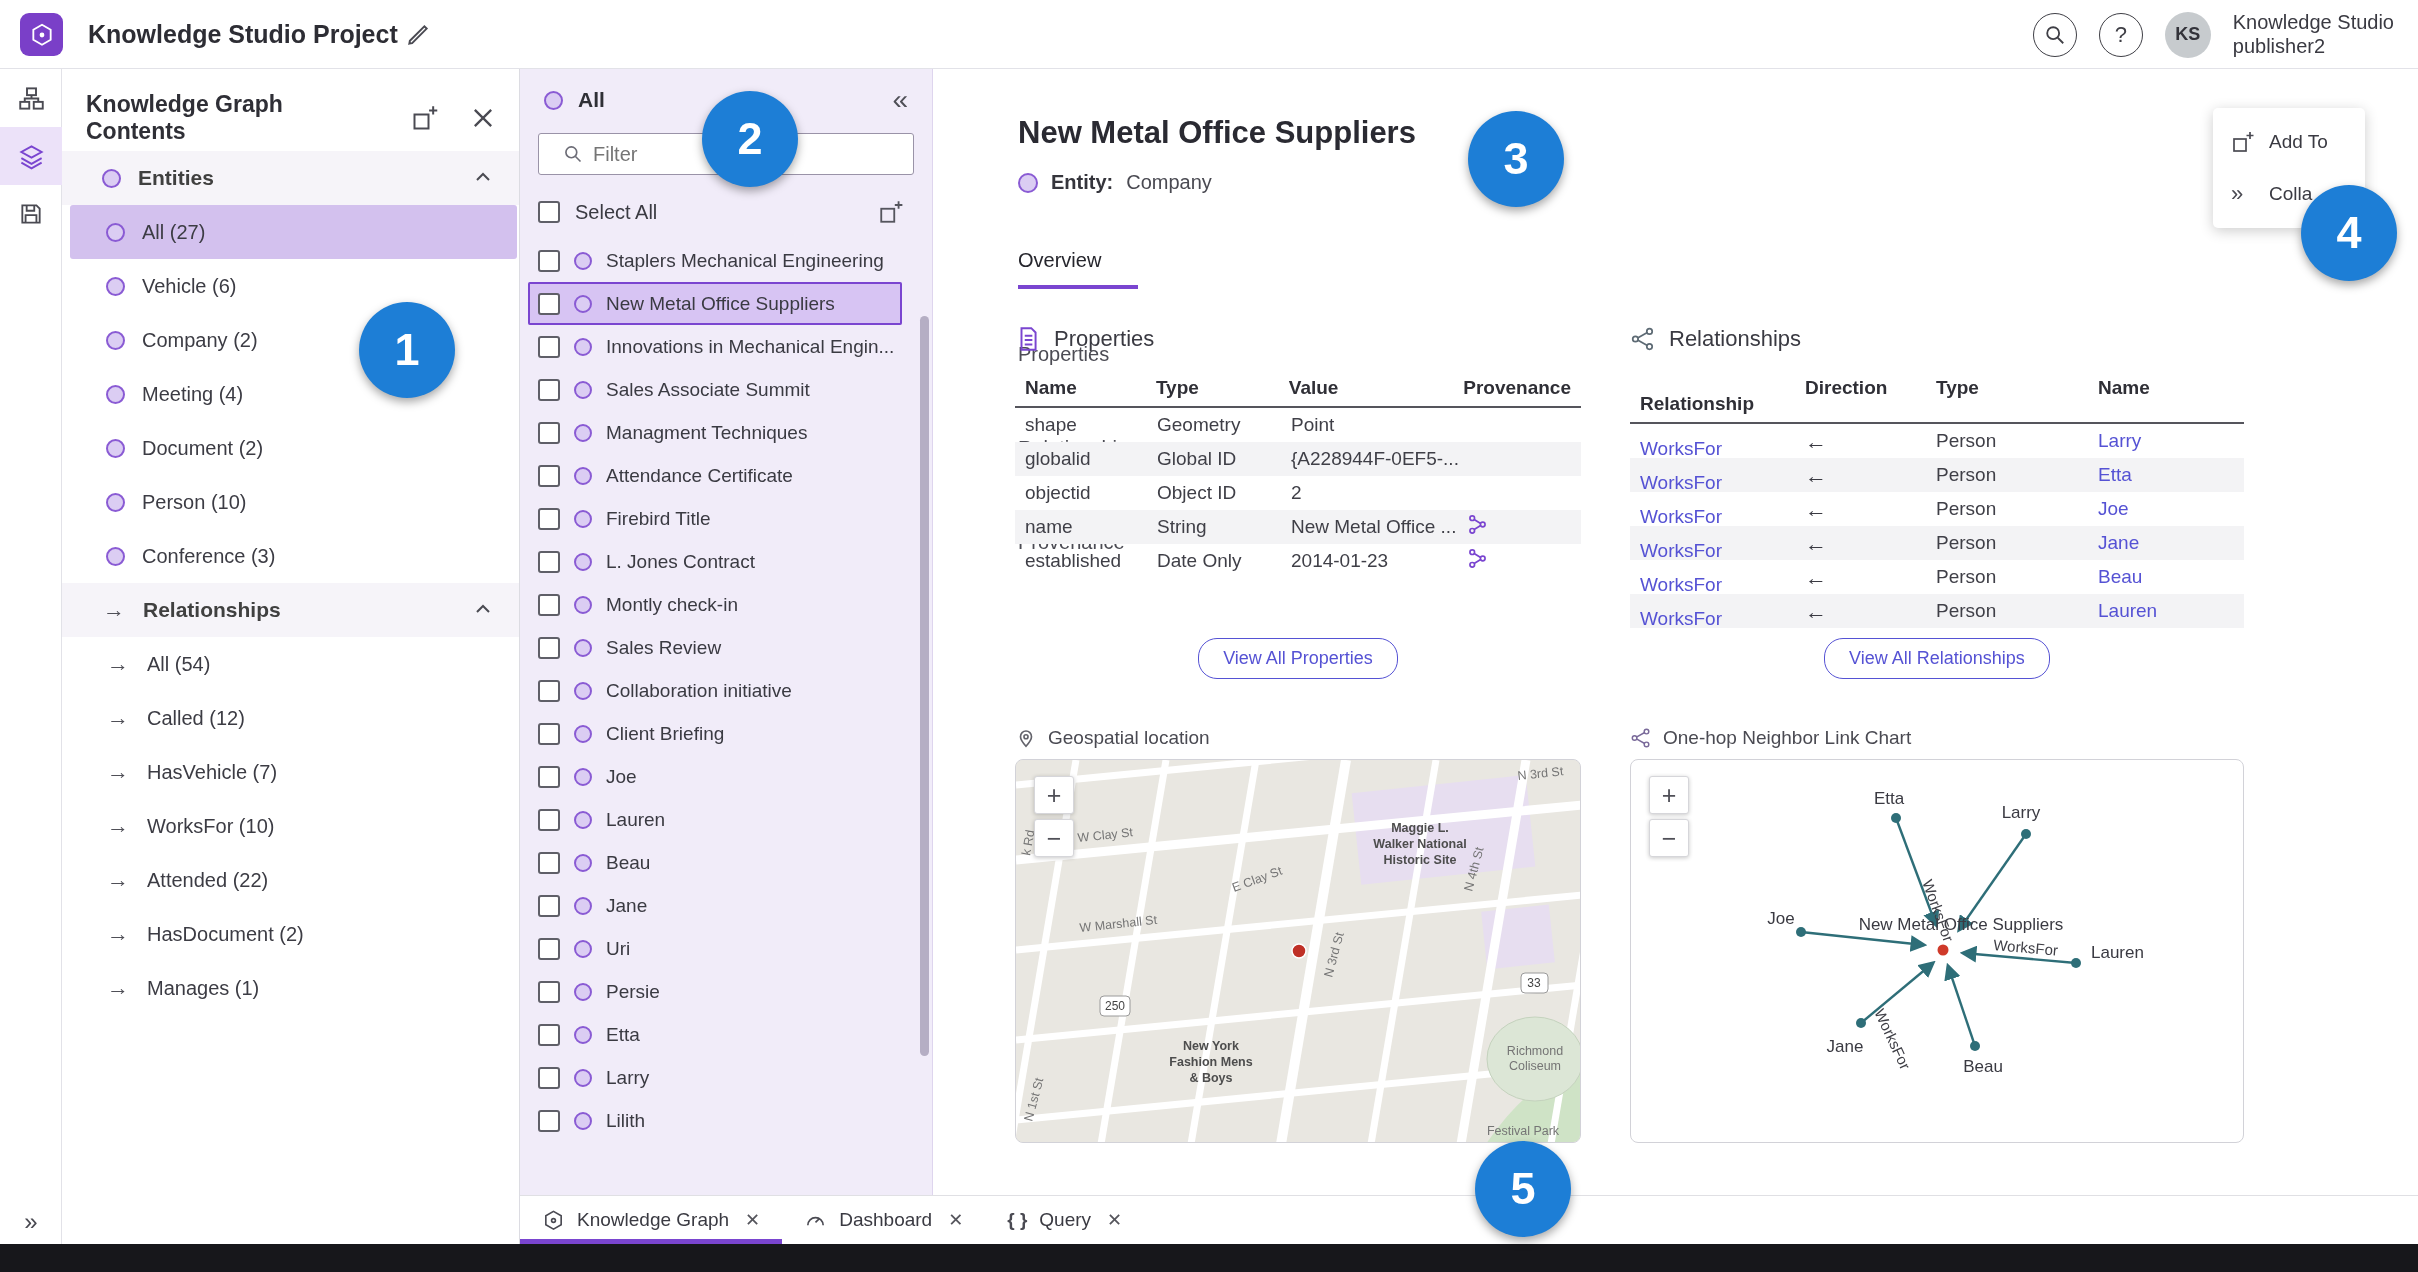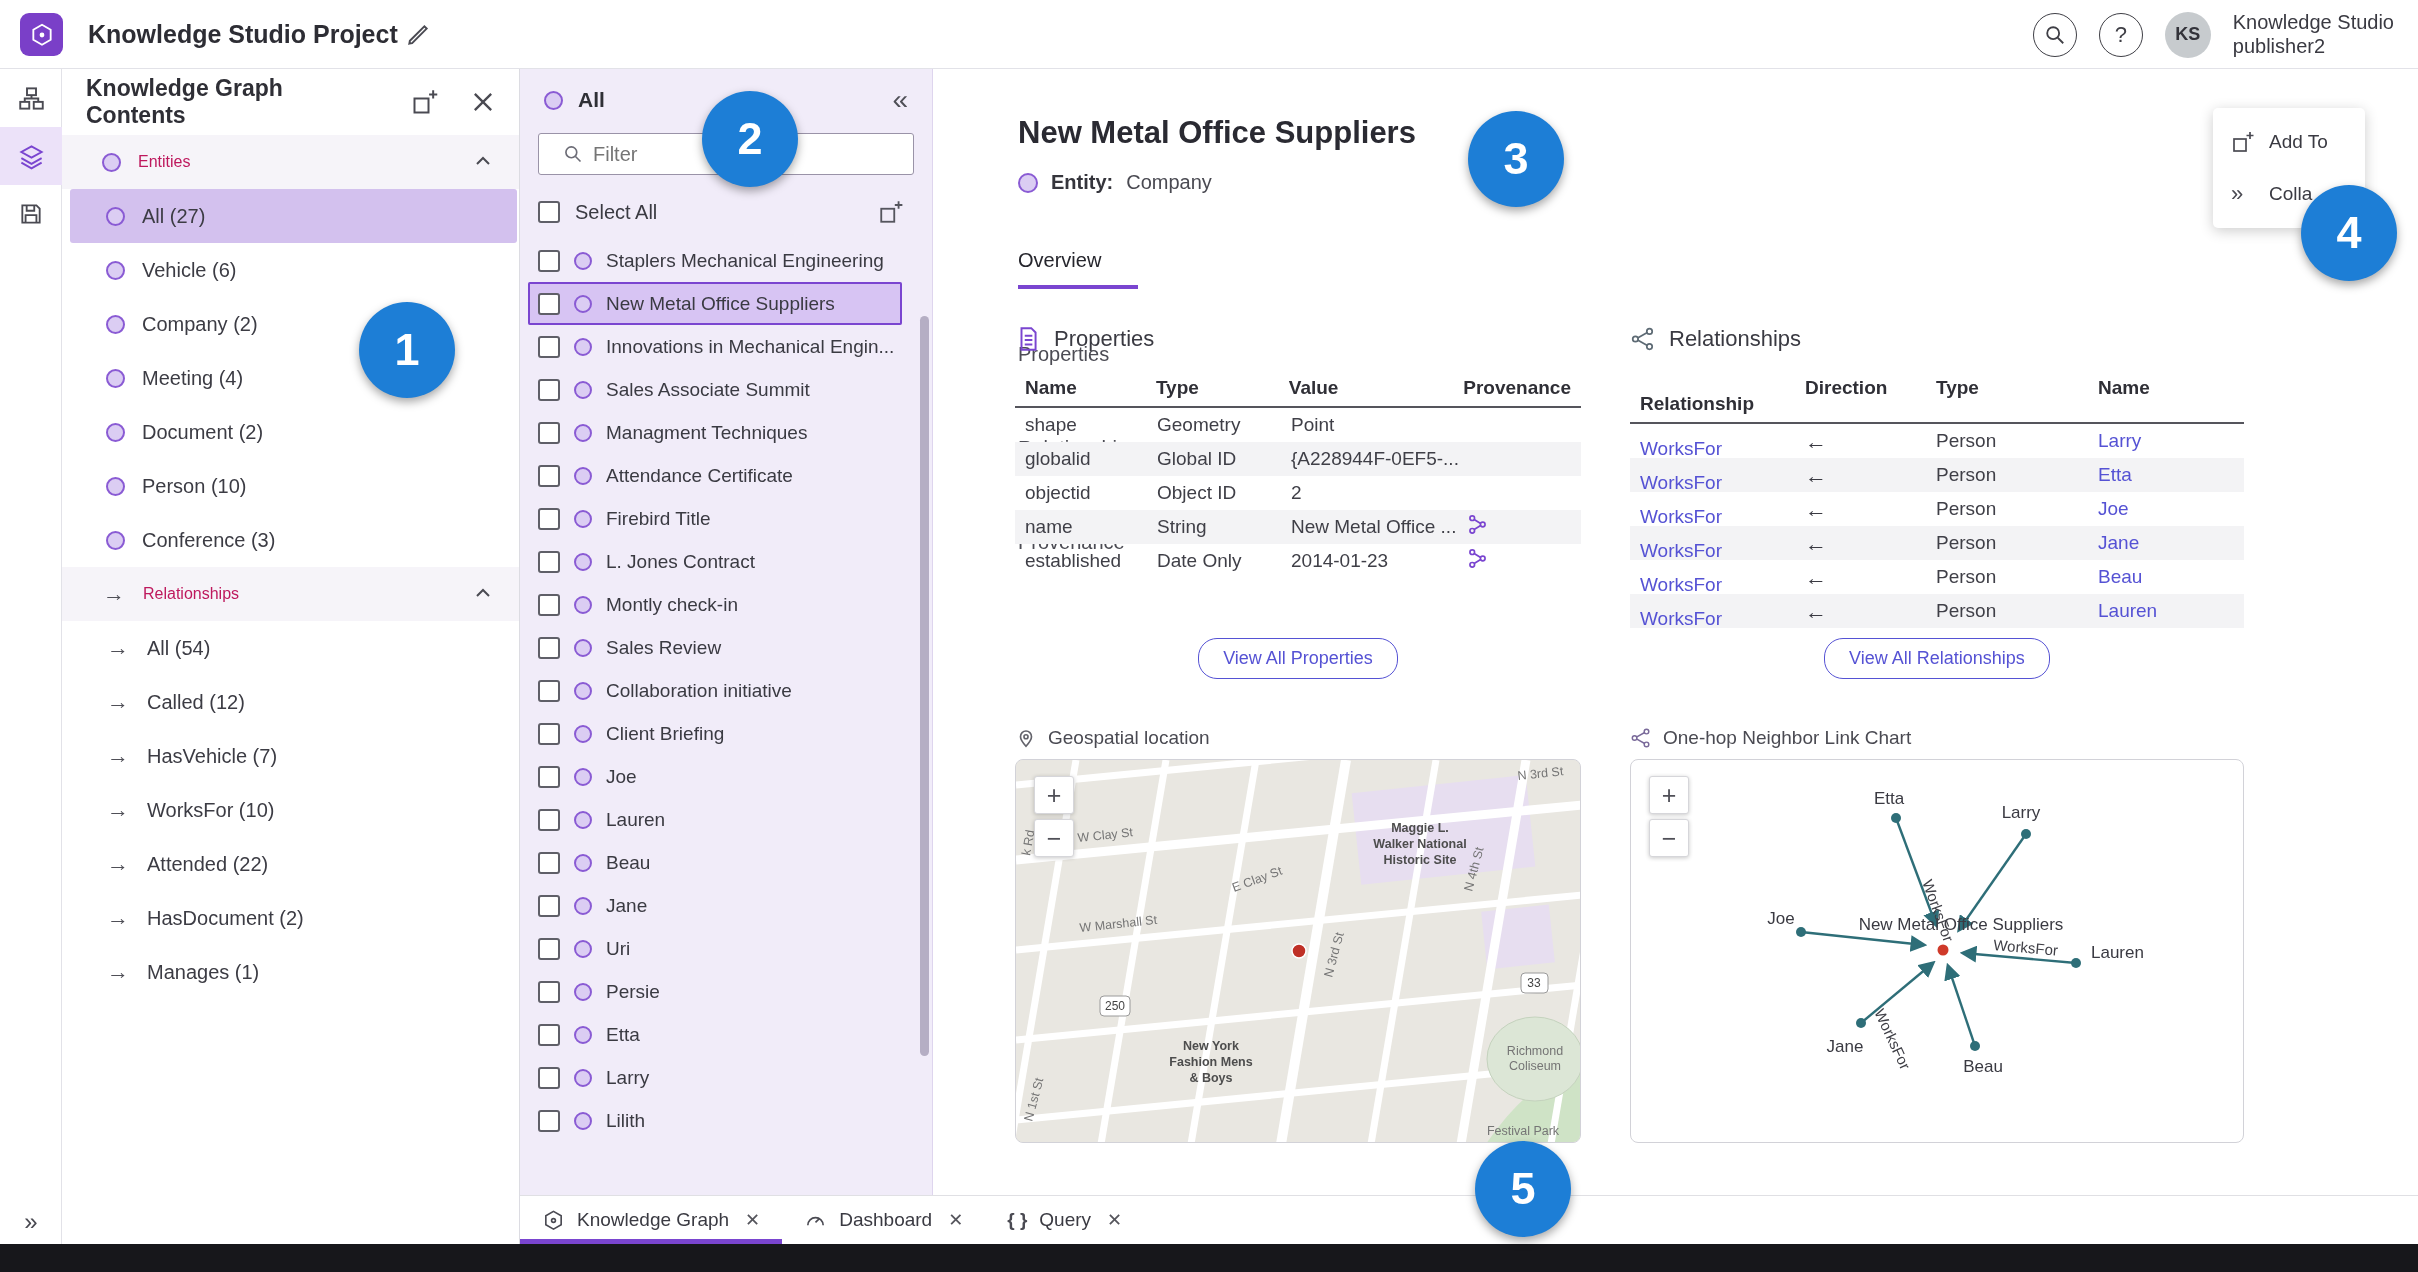--- a/index.html
+++ b/index.html
@@ -22,25 +22,25 @@
   .rail { position:absolute; left:0; top:69px; width:62px; bottom:28px; background:#fff; border-right:1px solid #e2e2e8; z-index:5; }
   .rail-btn { width:62px; height:58px; display:flex; align-items:center; justify-content:center; color:#4a4a52; }
   .rail-btn.active { background:#ece2f9; color:#7a45d0; }
   .rail-expand { position:absolute; bottom:8px; left:0; width:62px; text-align:center; font-size:24px; color:#4a4a52; }
 
   
   .bottom-bar { position:absolute; left:0; bottom:0; width:2418px; height:28px; background:#17171b; z-index:7; }
 
   
   .panel1 { position:absolute; left:62px; top:69px; width:458px; bottom:28px; background:#fff; border-right:1px solid #dcdce2; z-index:4; }
-  .p1-header { height:66px; display:flex; align-items:center; padding:0 22px 0 24px; gap:30px; }
+  .p1-header { height:66px; display:flex; align-items:center; padding:0 22px 0 24px; gap:30px;margin-top:16px; }
   .p1-title { font-size:23px; font-weight:700; color:#2f2f36; margin-right:auto; }
   .icon-btn { width:28px; height:28px; color:#4a4a52; flex:none; }
   .p1-sec { height:54px; display:flex; align-items:center; padding:0 24px 0 40px; gap:17px; background:#f6f4f9; }
-  .p1-sec-label { font-size:16px; font-weight:400; color:#be185d; margin-right:auto; }
+  .p1-sec-label { font-size:21px; font-weight:700; color:#404040; margin-right:auto; }
   .chev { width:24px; height:24px; color:#4a4a52; }
   .p1-item { height:54px; display:flex; align-items:center; padding-left:36px; gap:17px; font-size:20px; color:#3c3c44; margin:0 2px 0 8px; border-radius:3px; }
   .p1-item.selected { background:#d3c1ee;text-align:center; }
   .dot { width:19px; height:19px; border-radius:50%; border:2.5px solid #8a5bd4; background:#dbcdf3; flex:none; }
   .arrow-glyph { font-size:22px; color:#4f4f57; width:24px; text-align:center; flex:none; }
 
   
   .panel2 { position:absolute; left:520px; top:69px; width:413px; height:1126px; background:#f1ecf9; border-right:1px solid #ded5ee; z-index:4; }
   .p2-header { height:62px; display:flex; align-items:center; padding:0 24px; gap:15px; }
   .p2-header-label { font-size:21px; font-weight:700; color:#2f2f36; margin-right:auto; }

